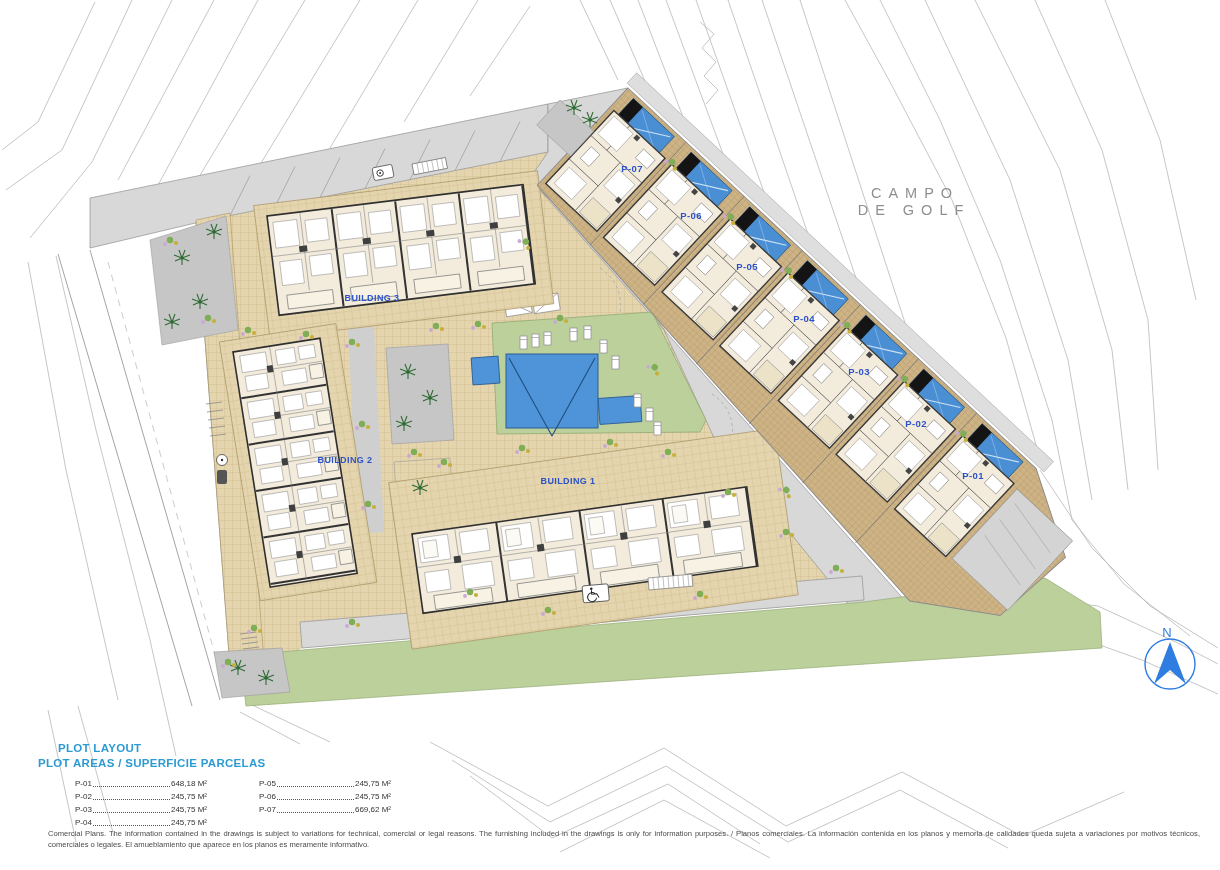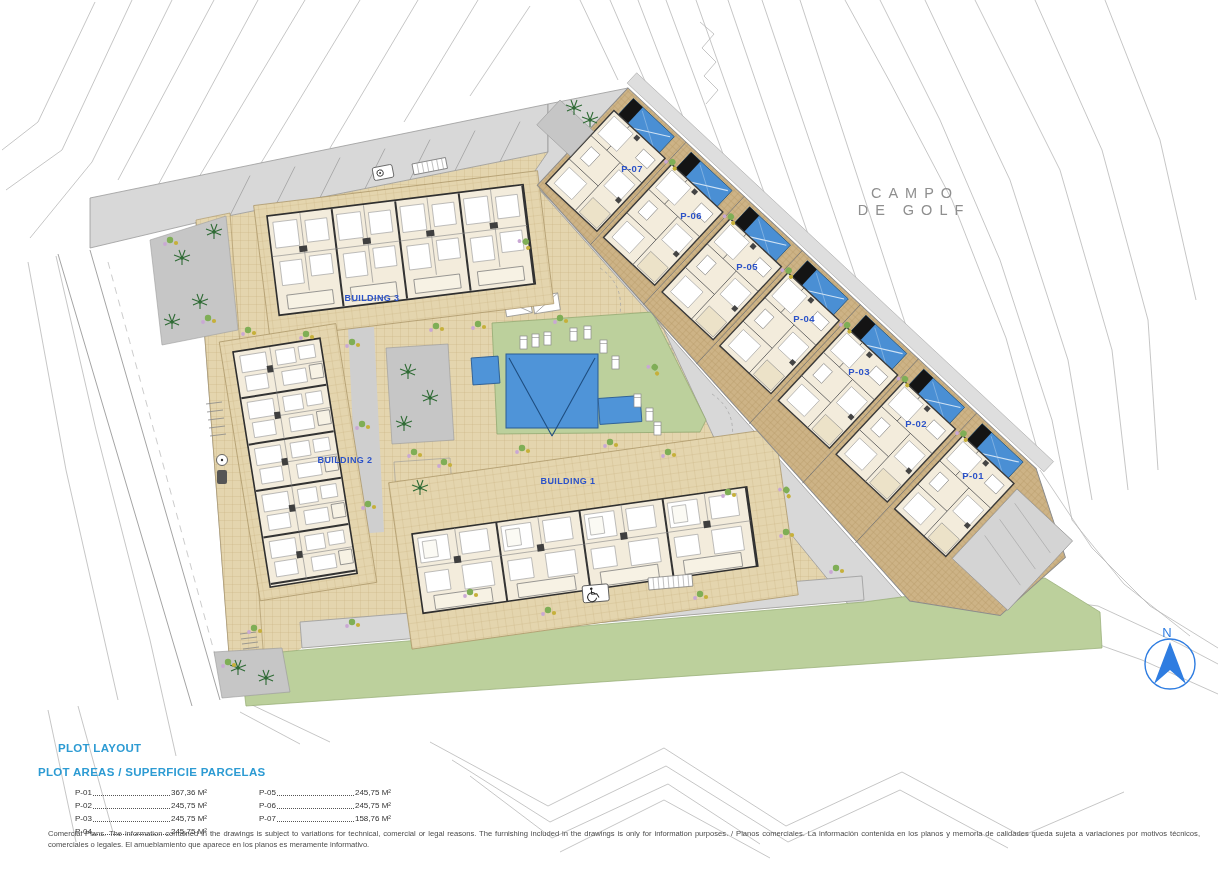--- a/index.html
+++ b/index.html
@@ -6,21 +6,21 @@
   #page{position:relative;width:1220px;height:870px;background:#ffffff;overflow:hidden;
         font-family:"Liberation Sans",sans-serif;}
   svg{position:absolute;left:0;top:0;}
   svg text{font-family:"Liberation Sans",sans-serif;}
   .bldg-label{font-size:9px;font-weight:bold;fill:#2b52c8;letter-spacing:.4px;text-anchor:middle;}
   .plot-label{font-size:9.5px;font-weight:bold;fill:#2b52c8;letter-spacing:.4px;text-anchor:middle;}
   .golf-label{font-size:14.5px;fill:#8f8f8f;letter-spacing:7px;text-anchor:middle;}
   .north-label{font-size:13px;fill:#2f7de1;text-anchor:middle;}
   .legend{position:absolute;left:38px;top:741px;}
   .legend-title{font-size:11.5px;font-weight:bold;color:#2d9bd3;letter-spacing:.3px;line-height:15px;padding-left:20px;}
-  .legend-subtitle{font-size:11.5px;font-weight:bold;color:#2d9bd3;letter-spacing:.3px;line-height:15px;margin-top:9px;}
+  .legend-subtitle{font-size:11.5px;font-weight:bold;color:#2d9bd3;letter-spacing:.3px;line-height:15px;}
   .legend-table{display:flex;gap:52px;margin:6px 0 0 37px;}
   .legend-col{display:flex;flex-direction:column;}
   .legend-row{display:flex;align-items:flex-end;width:132px;font-size:8px;color:#333;line-height:13px;}
   .plot-id{flex:0 0 auto;}
   .dots{flex:1;border-bottom:1px dotted #555;margin:0 1px 3px 1px;}
   .area{flex:0 0 auto;}
   .disclaimer{position:absolute;left:48px;top:829px;width:1152px;font-size:7.6px;
               color:#4a4a4a;text-align:justify;line-height:10.5px;}
 </style>
 </head>
@@ -325,21 +325,21 @@
 </svg>
 
 <div class="legend">
   <div class="legend-title">PLOT LAYOUT</div>
   <div class="legend-subtitle">PLOT AREAS / SUPERFICIE PARCELAS</div>
   <div class="legend-table">
     <div class="legend-col">
       <div class="legend-row">
         <span class="plot-id">P-01</span>
         <span class="dots"></span>
-        <span class="area">367,36 M²</span>
+        <span class="area">648,18 M²</span>
       </div>
       <div class="legend-row">
         <span class="plot-id">P-02</span>
         <span class="dots"></span>
         <span class="area">245,75 M²</span>
       </div>
       <div class="legend-row">
         <span class="plot-id">P-03</span>
         <span class="dots"></span>
         <span class="area">245,75 M²</span>
@@ -357,20 +357,20 @@
         <span class="area">245,75 M²</span>
       </div>
       <div class="legend-row">
         <span class="plot-id">P-06</span>
         <span class="dots"></span>
         <span class="area">245,75 M²</span>
       </div>
       <div class="legend-row">
         <span class="plot-id">P-07</span>
         <span class="dots"></span>
-        <span class="area">158,76 M²</span>
+        <span class="area">669,62 M²</span>
       </div>
     </div>
   </div>
 </div>
 
 <div class="disclaimer">Comercial Plans. The information contained in the drawings is subject to variations for technical, comercial or legal reasons. The furnishing included in the drawings is only for information purposes. / Planos comerciales. La información contenida en los planos y memoria de calidades queda sujeta a variaciones por motivos técnicos, comerciales o legales. El amueblamiento que aparece en los planos es meramente informativo.</div>
 </div>
 
 </body></html>

